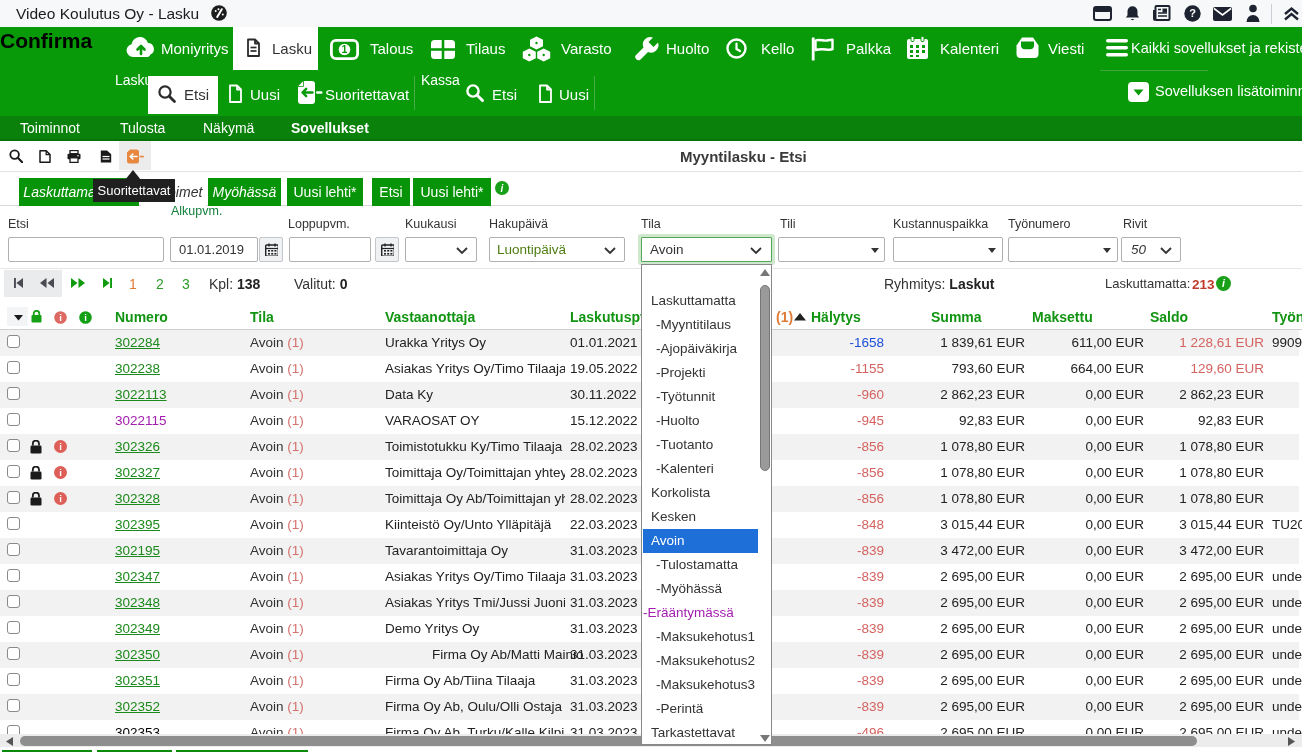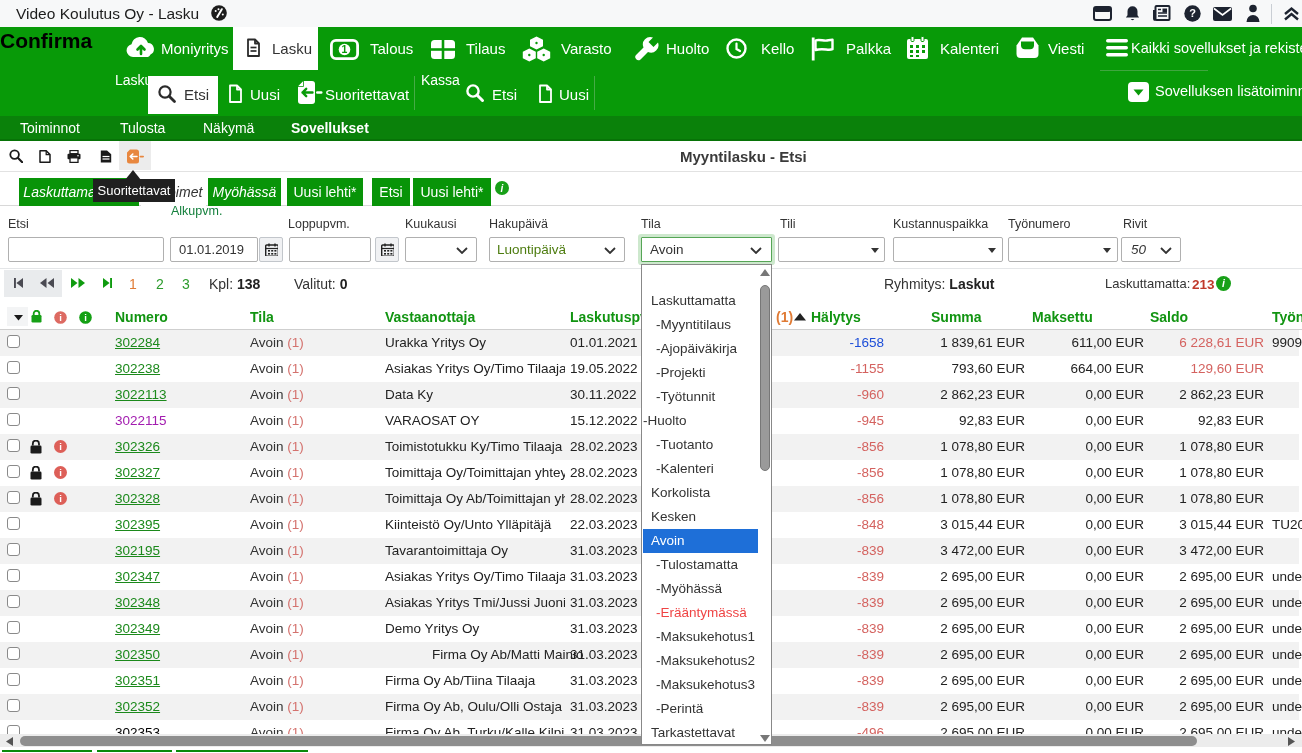--- a/index.html
+++ b/index.html
@@ -348,21 +348,21 @@
 <div style="position:absolute;left:0;top:329px;width:1302px;height:1px;background:#cfcfcf;"></div>
 <div style="position:absolute;left:0;top:330px;width:1299px;height:26px;background:#f2f2f2;"></div>
 <div style="position:absolute;left:7px;top:335px;width:13px;height:13px;background:#fff;border:1.5px solid #8a8a8a;border-radius:3px;"></div>
 <div style="position:absolute;left:115px;top:335px;font-size:13.5px;color:#222;font-weight:normal;white-space:nowrap;"><span style="text-decoration:underline;color:#1b891b">302284</span></div>
 <div style="position:absolute;left:250px;top:335px;font-size:13.5px;color:#333;font-weight:normal;white-space:nowrap;">Avoin <span style="color:#d4726e">(1)</span></div>
 <div style="position:absolute;left:385px;top:335px;width:180px;height:18px;overflow:hidden;font-size:13.5px;color:#222;white-space:nowrap;">Urakka Yritys Oy</div>
 <div style="position:absolute;left:570px;top:335px;font-size:13.5px;color:#222;font-weight:normal;white-space:nowrap;">01.01.2021</div>
 <div style="position:absolute;right:418px;top:335px;font-size:13.5px;color:#1d4ed8;font-weight:normal;white-space:nowrap;">-1658</div>
 <div style="position:absolute;right:277px;top:335px;font-size:13.5px;color:#222;font-weight:normal;white-space:nowrap;">1 839,61 EUR</div>
 <div style="position:absolute;right:158px;top:335px;font-size:13.5px;color:#222;font-weight:normal;white-space:nowrap;">611,00 EUR</div>
-<div style="position:absolute;right:38px;top:335px;font-size:13.5px;color:#d4625f;font-weight:normal;white-space:nowrap;">6 228,61 EUR</div>
+<div style="position:absolute;right:38px;top:335px;font-size:13.5px;color:#d4625f;font-weight:normal;white-space:nowrap;">1 228,61 EUR</div>
 <div style="position:absolute;left:1272px;top:335px;font-size:13.5px;color:#222;font-weight:normal;white-space:nowrap;">99099</div>
 <div style="position:absolute;left:0;top:356px;width:1299px;height:26px;background:#fff;"></div>
 <div style="position:absolute;left:7px;top:361px;width:13px;height:13px;background:#fff;border:1.5px solid #8a8a8a;border-radius:3px;"></div>
 <div style="position:absolute;left:115px;top:361px;font-size:13.5px;color:#222;font-weight:normal;white-space:nowrap;"><span style="text-decoration:underline;color:#1b891b">302238</span></div>
 <div style="position:absolute;left:250px;top:361px;font-size:13.5px;color:#333;font-weight:normal;white-space:nowrap;">Avoin <span style="color:#d4726e">(1)</span></div>
 <div style="position:absolute;left:385px;top:361px;width:180px;height:18px;overflow:hidden;font-size:13.5px;color:#222;white-space:nowrap;">Asiakas Yritys Oy/Timo Tilaaja</div>
 <div style="position:absolute;left:570px;top:361px;font-size:13.5px;color:#222;font-weight:normal;white-space:nowrap;">19.05.2022</div>
 <div style="position:absolute;right:418px;top:361px;font-size:13.5px;color:#d4625f;font-weight:normal;white-space:nowrap;">-1155</div>
 <div style="position:absolute;right:277px;top:361px;font-size:13.5px;color:#222;font-weight:normal;white-space:nowrap;">793,60 EUR</div>
 <div style="position:absolute;right:158px;top:361px;font-size:13.5px;color:#222;font-weight:normal;white-space:nowrap;">664,00 EUR</div>
@@ -553,29 +553,29 @@
 <svg style="position:absolute;left:125px;top:170px;" width="16" height="10" viewBox="0 0 16 10">
       <path d="M8 0 L16 10 H0z" fill="#202020"></path>
     </svg>
 <div style="position:absolute;left:93px;top:179px;width:82px;height:23px;background:#202020;color:#fff;font-size:13px;text-align:center;line-height:23px;">Suoritettavat</div>
 <div style="position:absolute;left:641px;top:264px;width:131px;height:481px;background:#fff;border:1px solid #888;box-sizing:border-box;">
       <div style="position:absolute;left:1px;top:24px;width:115px;height:24px;color:#333;font-size:13.5px;line-height:24px;padding-left:8px;white-space:nowrap;">Laskuttamatta</div>
       <div style="position:absolute;left:1px;top:48px;width:115px;height:24px;color:#333;font-size:13.5px;line-height:24px;padding-left:13px;white-space:nowrap;">-Myyntitilaus</div>
       <div style="position:absolute;left:1px;top:72px;width:115px;height:24px;color:#333;font-size:13.5px;line-height:24px;padding-left:13px;white-space:nowrap;">-Ajopäiväkirja</div>
       <div style="position:absolute;left:1px;top:96px;width:115px;height:24px;color:#333;font-size:13.5px;line-height:24px;padding-left:13px;white-space:nowrap;">-Projekti</div>
       <div style="position:absolute;left:1px;top:120px;width:115px;height:24px;color:#333;font-size:13.5px;line-height:24px;padding-left:13px;white-space:nowrap;">-Työtunnit</div>
-      <div style="position:absolute;left:1px;top:144px;width:115px;height:24px;color:#333;font-size:13.5px;line-height:24px;white-space:nowrap;">-Huolto</div>
+      <div style="position:absolute;left:1px;top:144px;width:115px;height:24px;color:#333;font-size:13.5px;line-height:24px;padding-left:13px;white-space:nowrap;">-Huolto</div>
       <div style="position:absolute;left:1px;top:168px;width:115px;height:24px;color:#333;font-size:13.5px;line-height:24px;padding-left:13px;white-space:nowrap;">-Tuotanto</div>
       <div style="position:absolute;left:1px;top:192px;width:115px;height:24px;color:#333;font-size:13.5px;line-height:24px;padding-left:13px;white-space:nowrap;">-Kalenteri</div>
       <div style="position:absolute;left:1px;top:216px;width:115px;height:24px;color:#333;font-size:13.5px;line-height:24px;padding-left:8px;white-space:nowrap;">Korkolista</div>
       <div style="position:absolute;left:1px;top:240px;width:115px;height:24px;color:#333;font-size:13.5px;line-height:24px;padding-left:8px;white-space:nowrap;">Kesken</div>
       <div style="position:absolute;left:1px;top:264px;width:115px;height:24px;background:#1e6fd8;color:#fff;font-size:13.5px;line-height:24px;padding-left:8px;">Avoin</div>
       <div style="position:absolute;left:1px;top:288px;width:115px;height:24px;color:#333;font-size:13.5px;line-height:24px;padding-left:13px;white-space:nowrap;">-Tulostamatta</div>
       <div style="position:absolute;left:1px;top:312px;width:115px;height:24px;color:#333;font-size:13.5px;line-height:24px;padding-left:13px;white-space:nowrap;">-Myöhässä</div>
-      <div style="position:absolute;left:1px;top:336px;width:115px;height:24px;color:#ef4444;font-size:13.5px;line-height:24px;padding-left:13px;white-space:nowrap;">-Erääntymässä</div>
+      <div style="position:absolute;left:1px;top:336px;width:115px;height:24px;color:#a21caf;font-size:13.5px;line-height:24px;white-space:nowrap;">-Erääntymässä</div>
       <div style="position:absolute;left:1px;top:360px;width:115px;height:24px;color:#333;font-size:13.5px;line-height:24px;padding-left:13px;white-space:nowrap;">-Maksukehotus1</div>
       <div style="position:absolute;left:1px;top:384px;width:115px;height:24px;color:#333;font-size:13.5px;line-height:24px;padding-left:13px;white-space:nowrap;">-Maksukehotus2</div>
       <div style="position:absolute;left:1px;top:408px;width:115px;height:24px;color:#333;font-size:13.5px;line-height:24px;padding-left:13px;white-space:nowrap;">-Maksukehotus3</div>
       <div style="position:absolute;left:1px;top:432px;width:115px;height:24px;color:#333;font-size:13.5px;line-height:24px;padding-left:13px;white-space:nowrap;">-Perintä</div>
       <div style="position:absolute;left:1px;top:456px;width:115px;height:24px;color:#333;font-size:13.5px;line-height:24px;padding-left:8px;white-space:nowrap;">Tarkastettavat</div>
       <svg style="position:absolute;left:117px;top:3px;" width="12" height="9" viewBox="0 0 12 9">
         <path d="M6 1 L11 8 H1z" fill="#777"></path>
       </svg>
       <div style="position:absolute;left:118px;top:20px;width:10px;height:186px;background:#9a9a9a;border:1px solid #777;border-radius:5px;"></div>
       <svg style="position:absolute;left:117px;top:469px;" width="12" height="9" viewBox="0 0 12 9">

